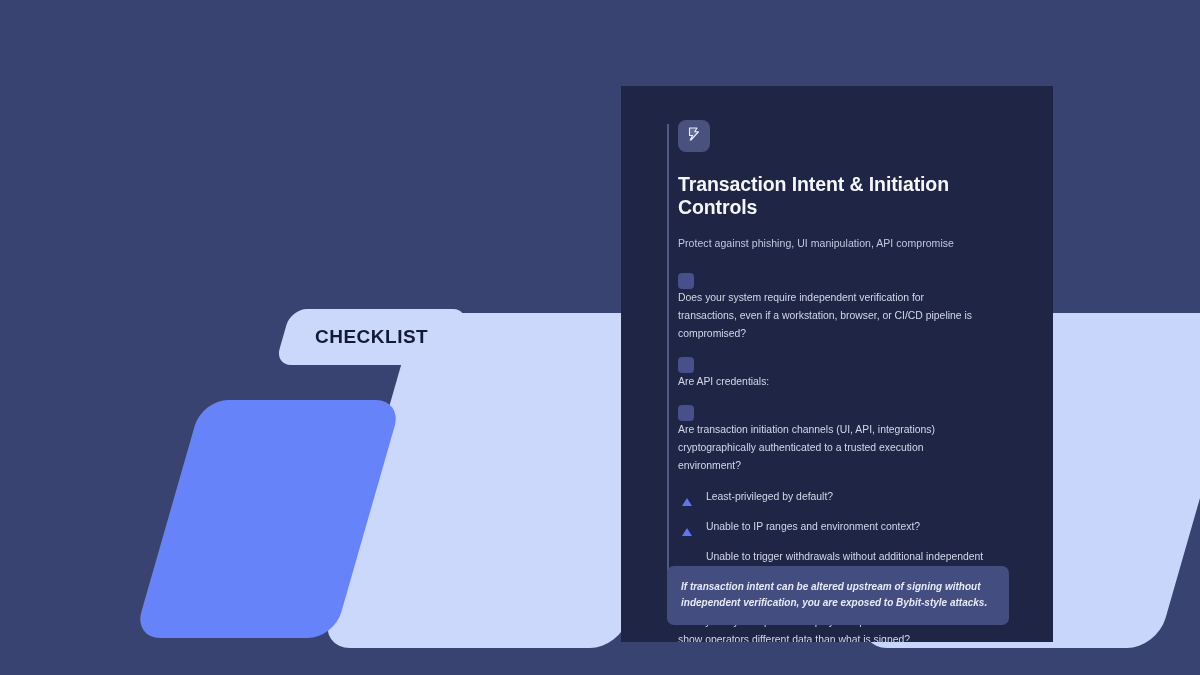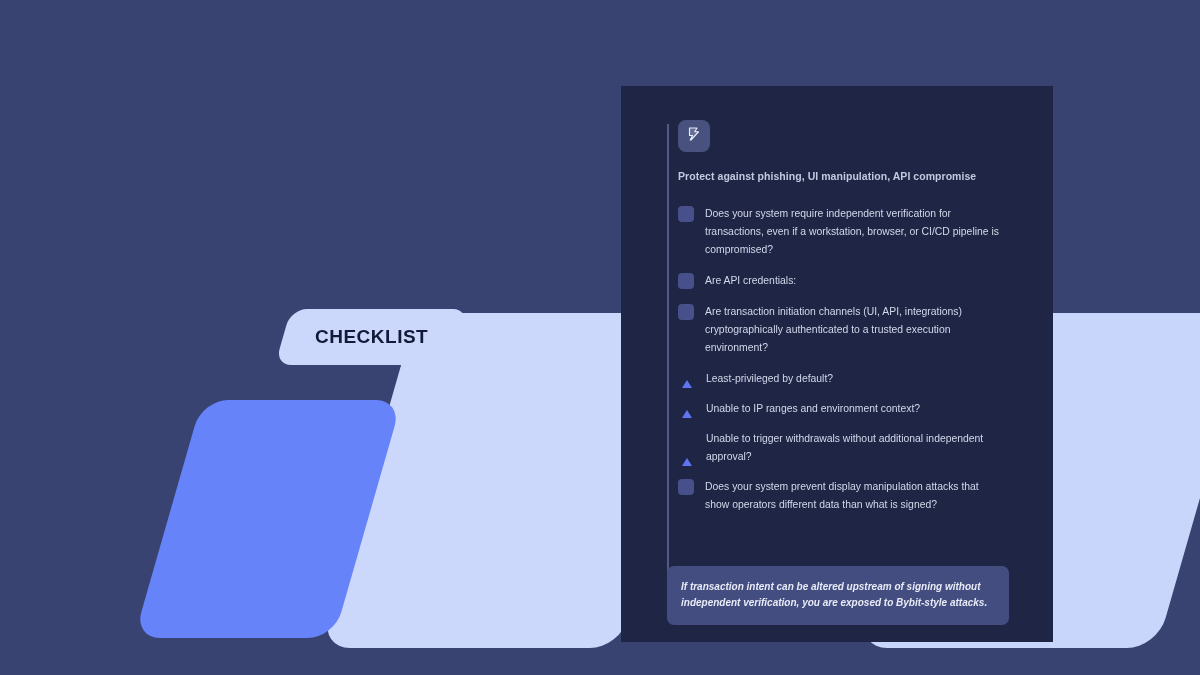--- a/index.html
+++ b/index.html
@@ -128,32 +128,33 @@
     font-size: 19.5px;
     font-weight: bold;
     line-height: 1.18;
     letter-spacing: -0.1px;
     max-width: 280px;
   }
   #card-subtitle {
     margin: 18px 0 0 0;
     color: #c3c9e0;
     font-size: 10.5px;
-    font-weight: bold;
+    font-weight: normal;
     letter-spacing: .05px;
   }
 
   
   #checklist-items {
     margin-top: 23px;
   }
   .check-row {
     display: flex;
     align-items: flex-start;
     margin-bottom: 13px;
+    flex-direction: column;
   }
   .check-box {
     flex: 0 0 auto;
     width: 16px;
     height: 16px;
     border-radius: 4px;
     background: #47508a;
     margin-right: 11px;
     margin-top: 1px;
   }
@@ -227,20 +228,21 @@
       <div id="card-body">
 
         <div id="logo-tile">
           <span>
             <svg width="18" height="18" viewBox="0 0 24 24" fill="none" stroke="#e9ecf8" stroke-width="1.5" stroke-linejoin="round" stroke-linecap="round">
               <path d="M6 4 H16 L13 9 H18 L8 20 H7 L10 14 H6 Z" fill="#e9ecf8" fill-opacity="0.18"></path>
             </svg>
           </span>
         </div>
 
+        <h1 id="card-title">Transaction Intent &amp; Initiation Controls</h1>
         <p id="card-subtitle">Protect against phishing, UI manipulation, API compromise</p>
 
         <div id="checklist-items">
 
           <div class="check-row">
             <span class="check-box"></span>
             <span class="check-label">Does your system require independent verification for transactions, even if a workstation, browser, or CI/CD pipeline is compromised?</span>
           </div>
 
           <div class="check-row">

